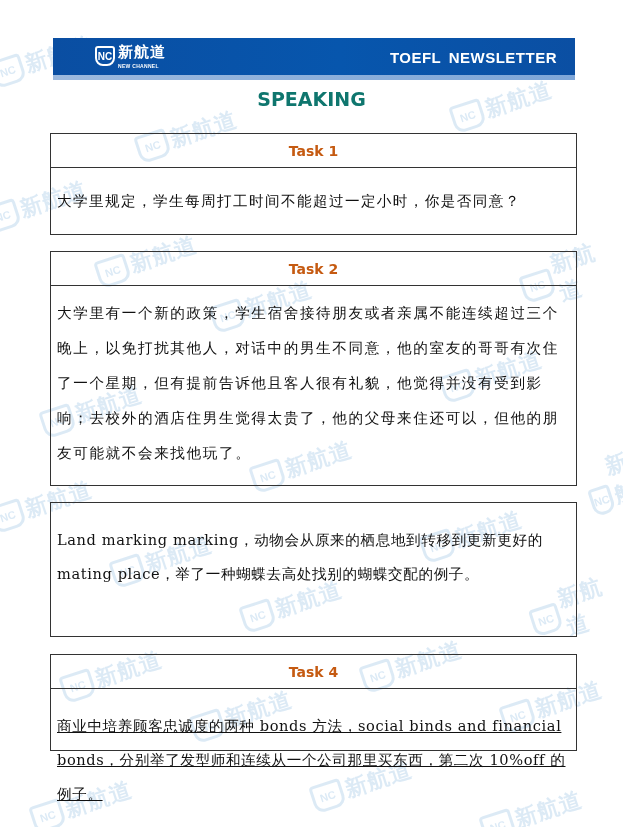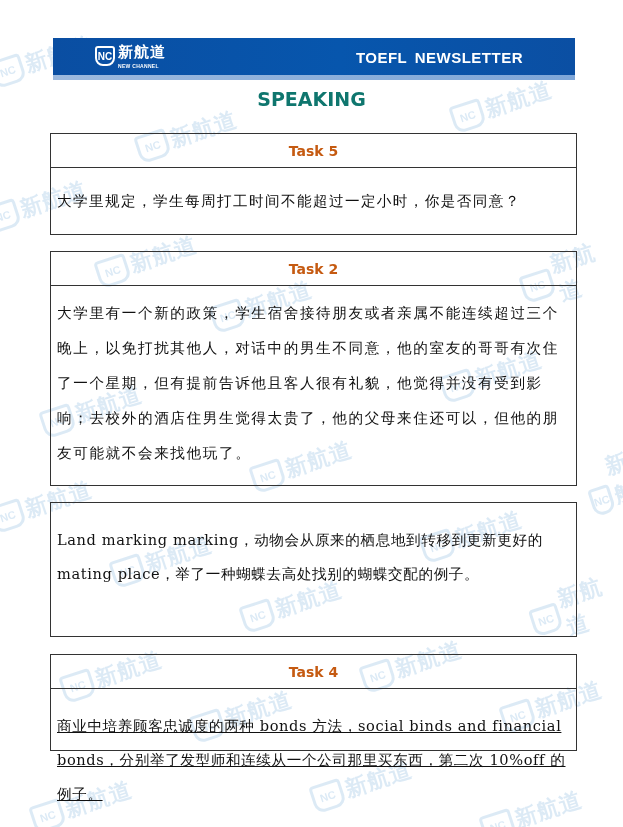--- a/index.html
+++ b/index.html
@@ -33,21 +33,21 @@
     }
     .logo .mark {
       width: 20px; height: 20px; border: 2px solid #fff; border-radius: 3px 3px 8px 8px;
       font: bold 10px "Liberation Sans", sans-serif; display:flex; align-items:center; justify-content:center;
       color: #fff; box-sizing: border-box;
     }
     .logo .names { display:flex; flex-direction:column; line-height: 1; }
     .logo .cn { font: bold 15px "DejaVu Sans", sans-serif; letter-spacing: 1px; }
     .logo .en { font: bold 5px "Liberation Sans", sans-serif; letter-spacing: 0.3px; margin-top: 1px; }
     .newsletter {
-      position: absolute; right: 52px; top: 11px; color: #ffffff;
+      position: absolute; right: 18px; top: 11px; color: #ffffff;
       font: bold 15px "Liberation Sans", sans-serif; letter-spacing: 0.5px; word-spacing: 3px;
     }
 
     .title {
       position: absolute; top: 88px; left: 0; width: 623px; text-align: center; z-index: 1;
       font: bold 19px "DejaVu Sans", "Liberation Sans", sans-serif; color: #0f766e;
     }
 
     .task {
       position: absolute; left: 50px; width: 527px; border: 1px solid #333; box-sizing: border-box; z-index: 1;
@@ -176,21 +176,21 @@
       <span class="en">NEW CHANNEL</span>
     </span>
   </div>
   <div class="newsletter">TOEFL  NEWSLETTER</div>
   <div class="strip"></div>
 </div>
 
 <div class="title">SPEAKING</div>
 
 <div class="task" id="task1">
-  <div class="thead">Task 5</div>
+  <div class="thead">Task 1</div>
   <div class="tbody">大学里规定，学生每周打工时间不能超过一定小时，你是否同意？</div>
 </div>
 
 <div class="task" id="task2">
   <div class="thead">Task 2</div>
   <div class="tbody">大学里有一个新的政策，学生宿舍接待朋友或者亲属不能连续超过三个晚上，以免打扰其他人，对话中的男生不同意，他的室友的哥哥有次住了一个星期，但有提前告诉他且客人很有礼貌，他觉得并没有受到影响；去校外的酒店住男生觉得太贵了，他的父母来住还可以，但他的朋友可能就不会来找他玩了。</div>
 </div>
 
 <div class="task" id="task3">
   <div class="tbody">Land marking marking，动物会从原来的栖息地到转移到更新更好的 mating place，举了一种蝴蝶去高处找别的蝴蝶交配的例子。</div>

